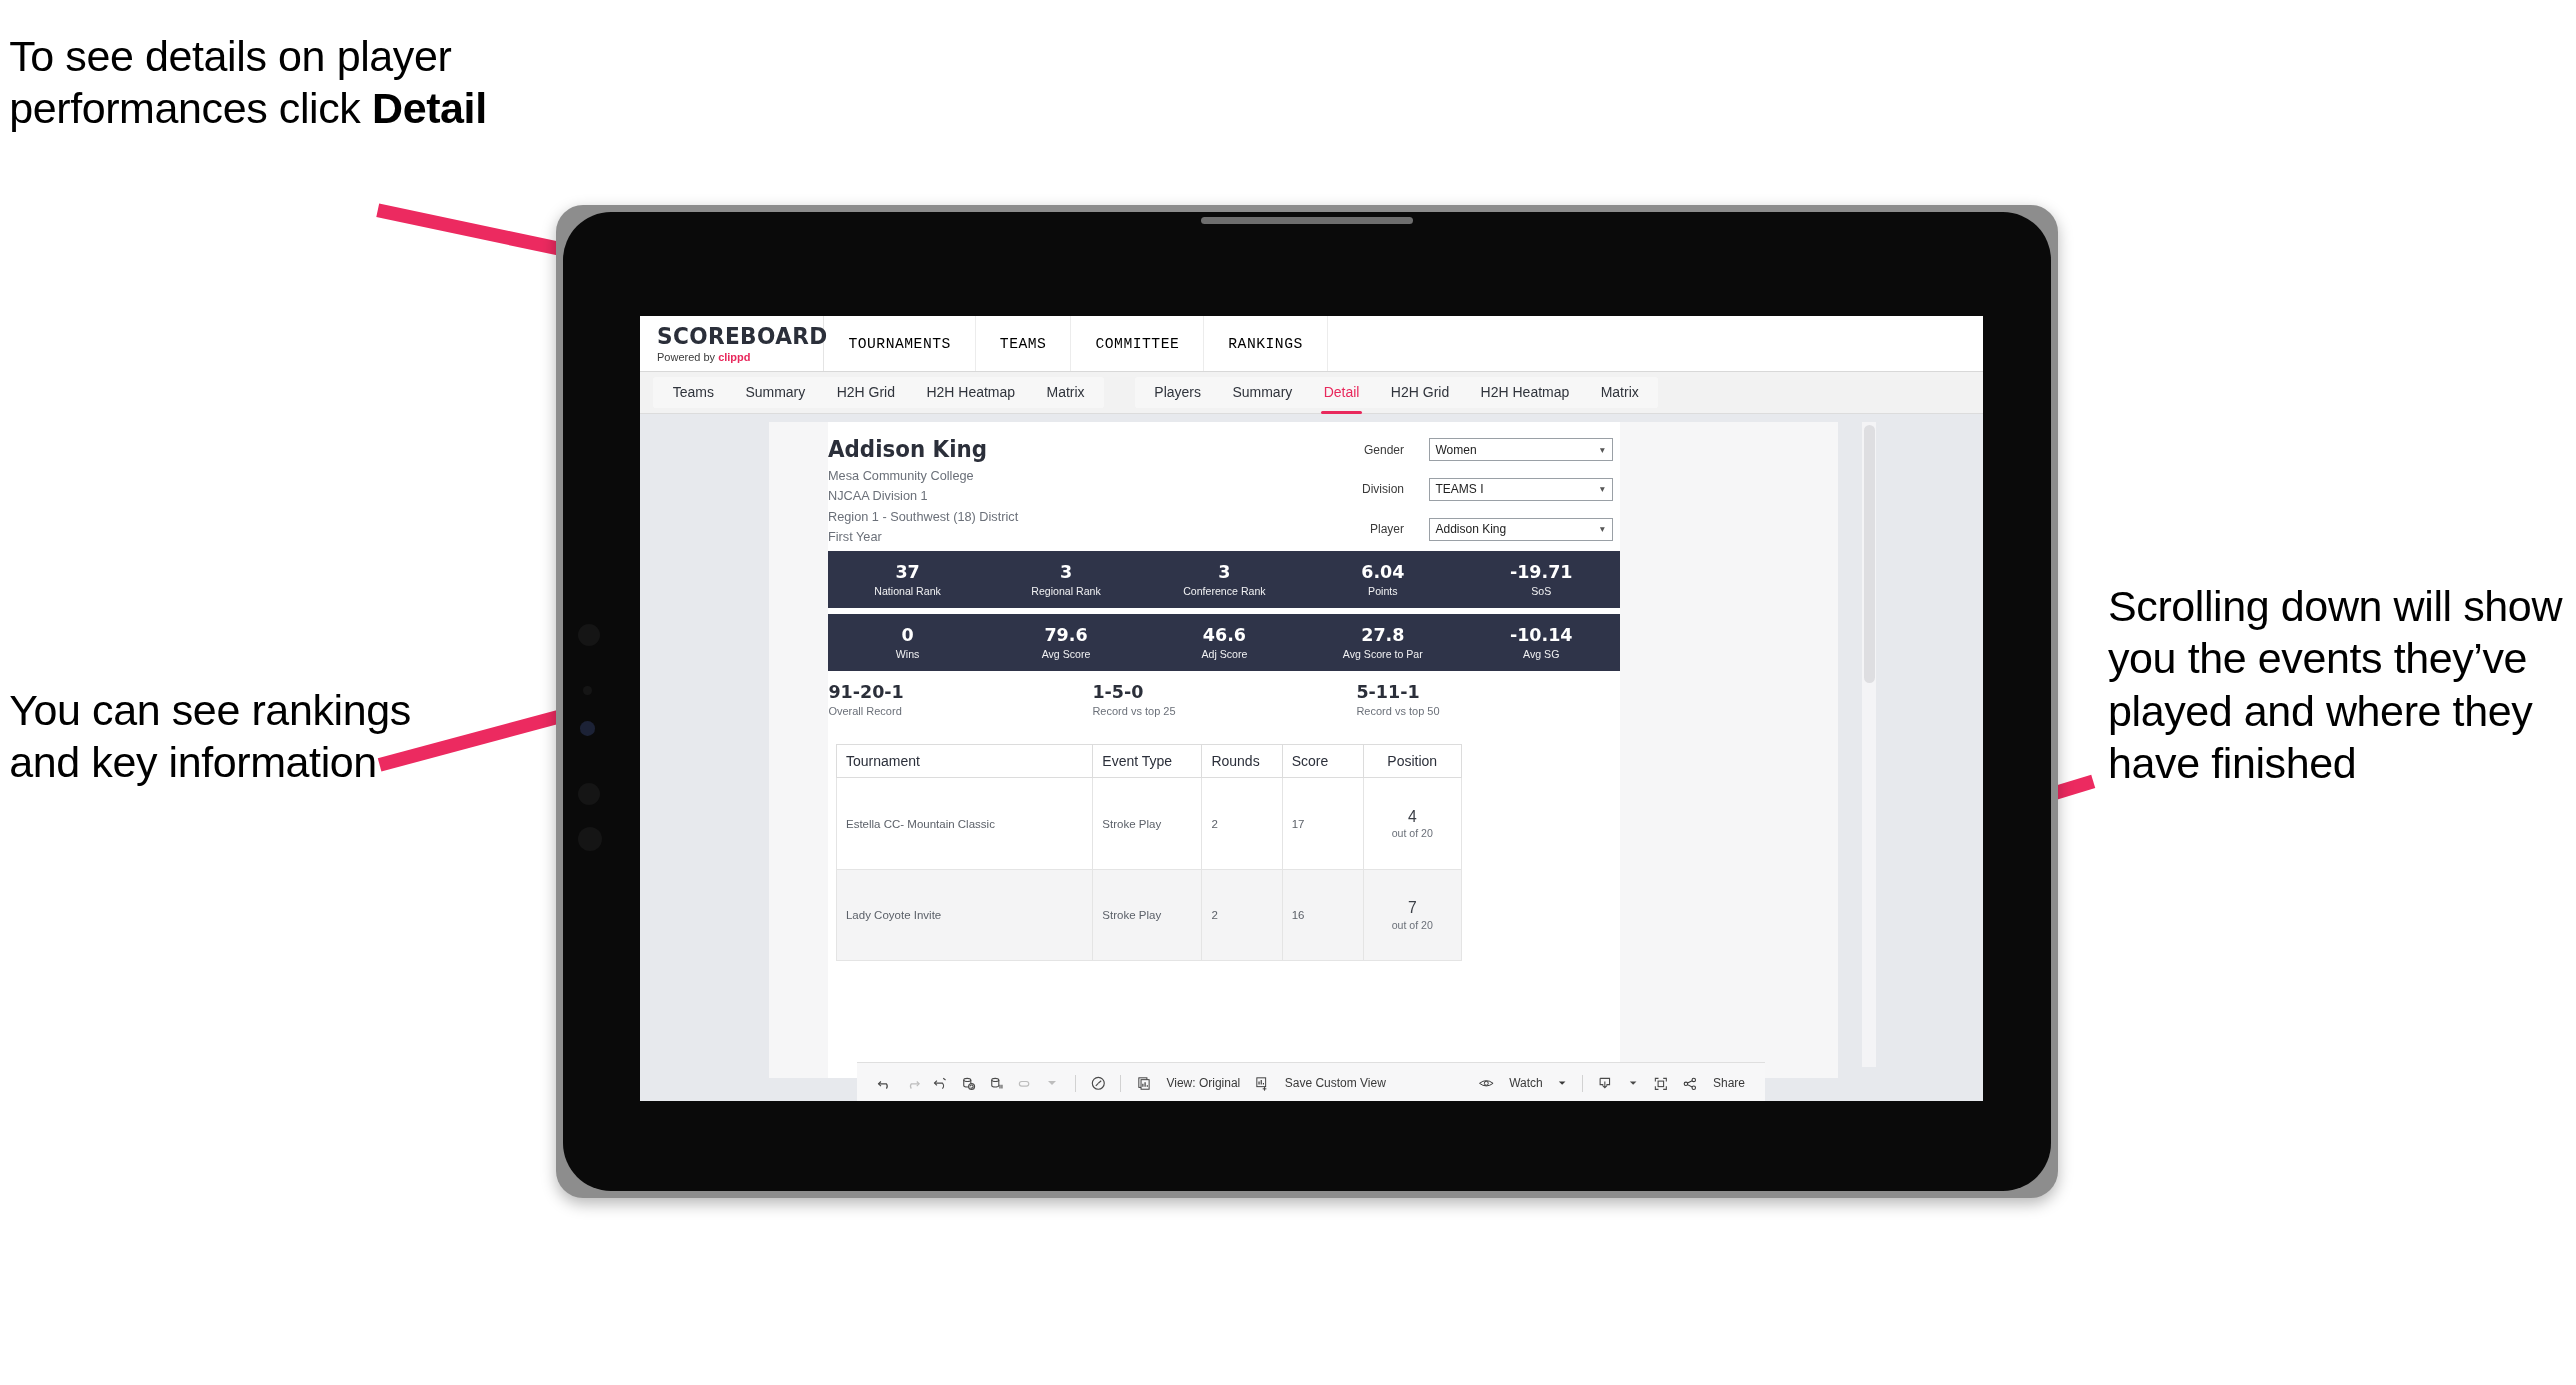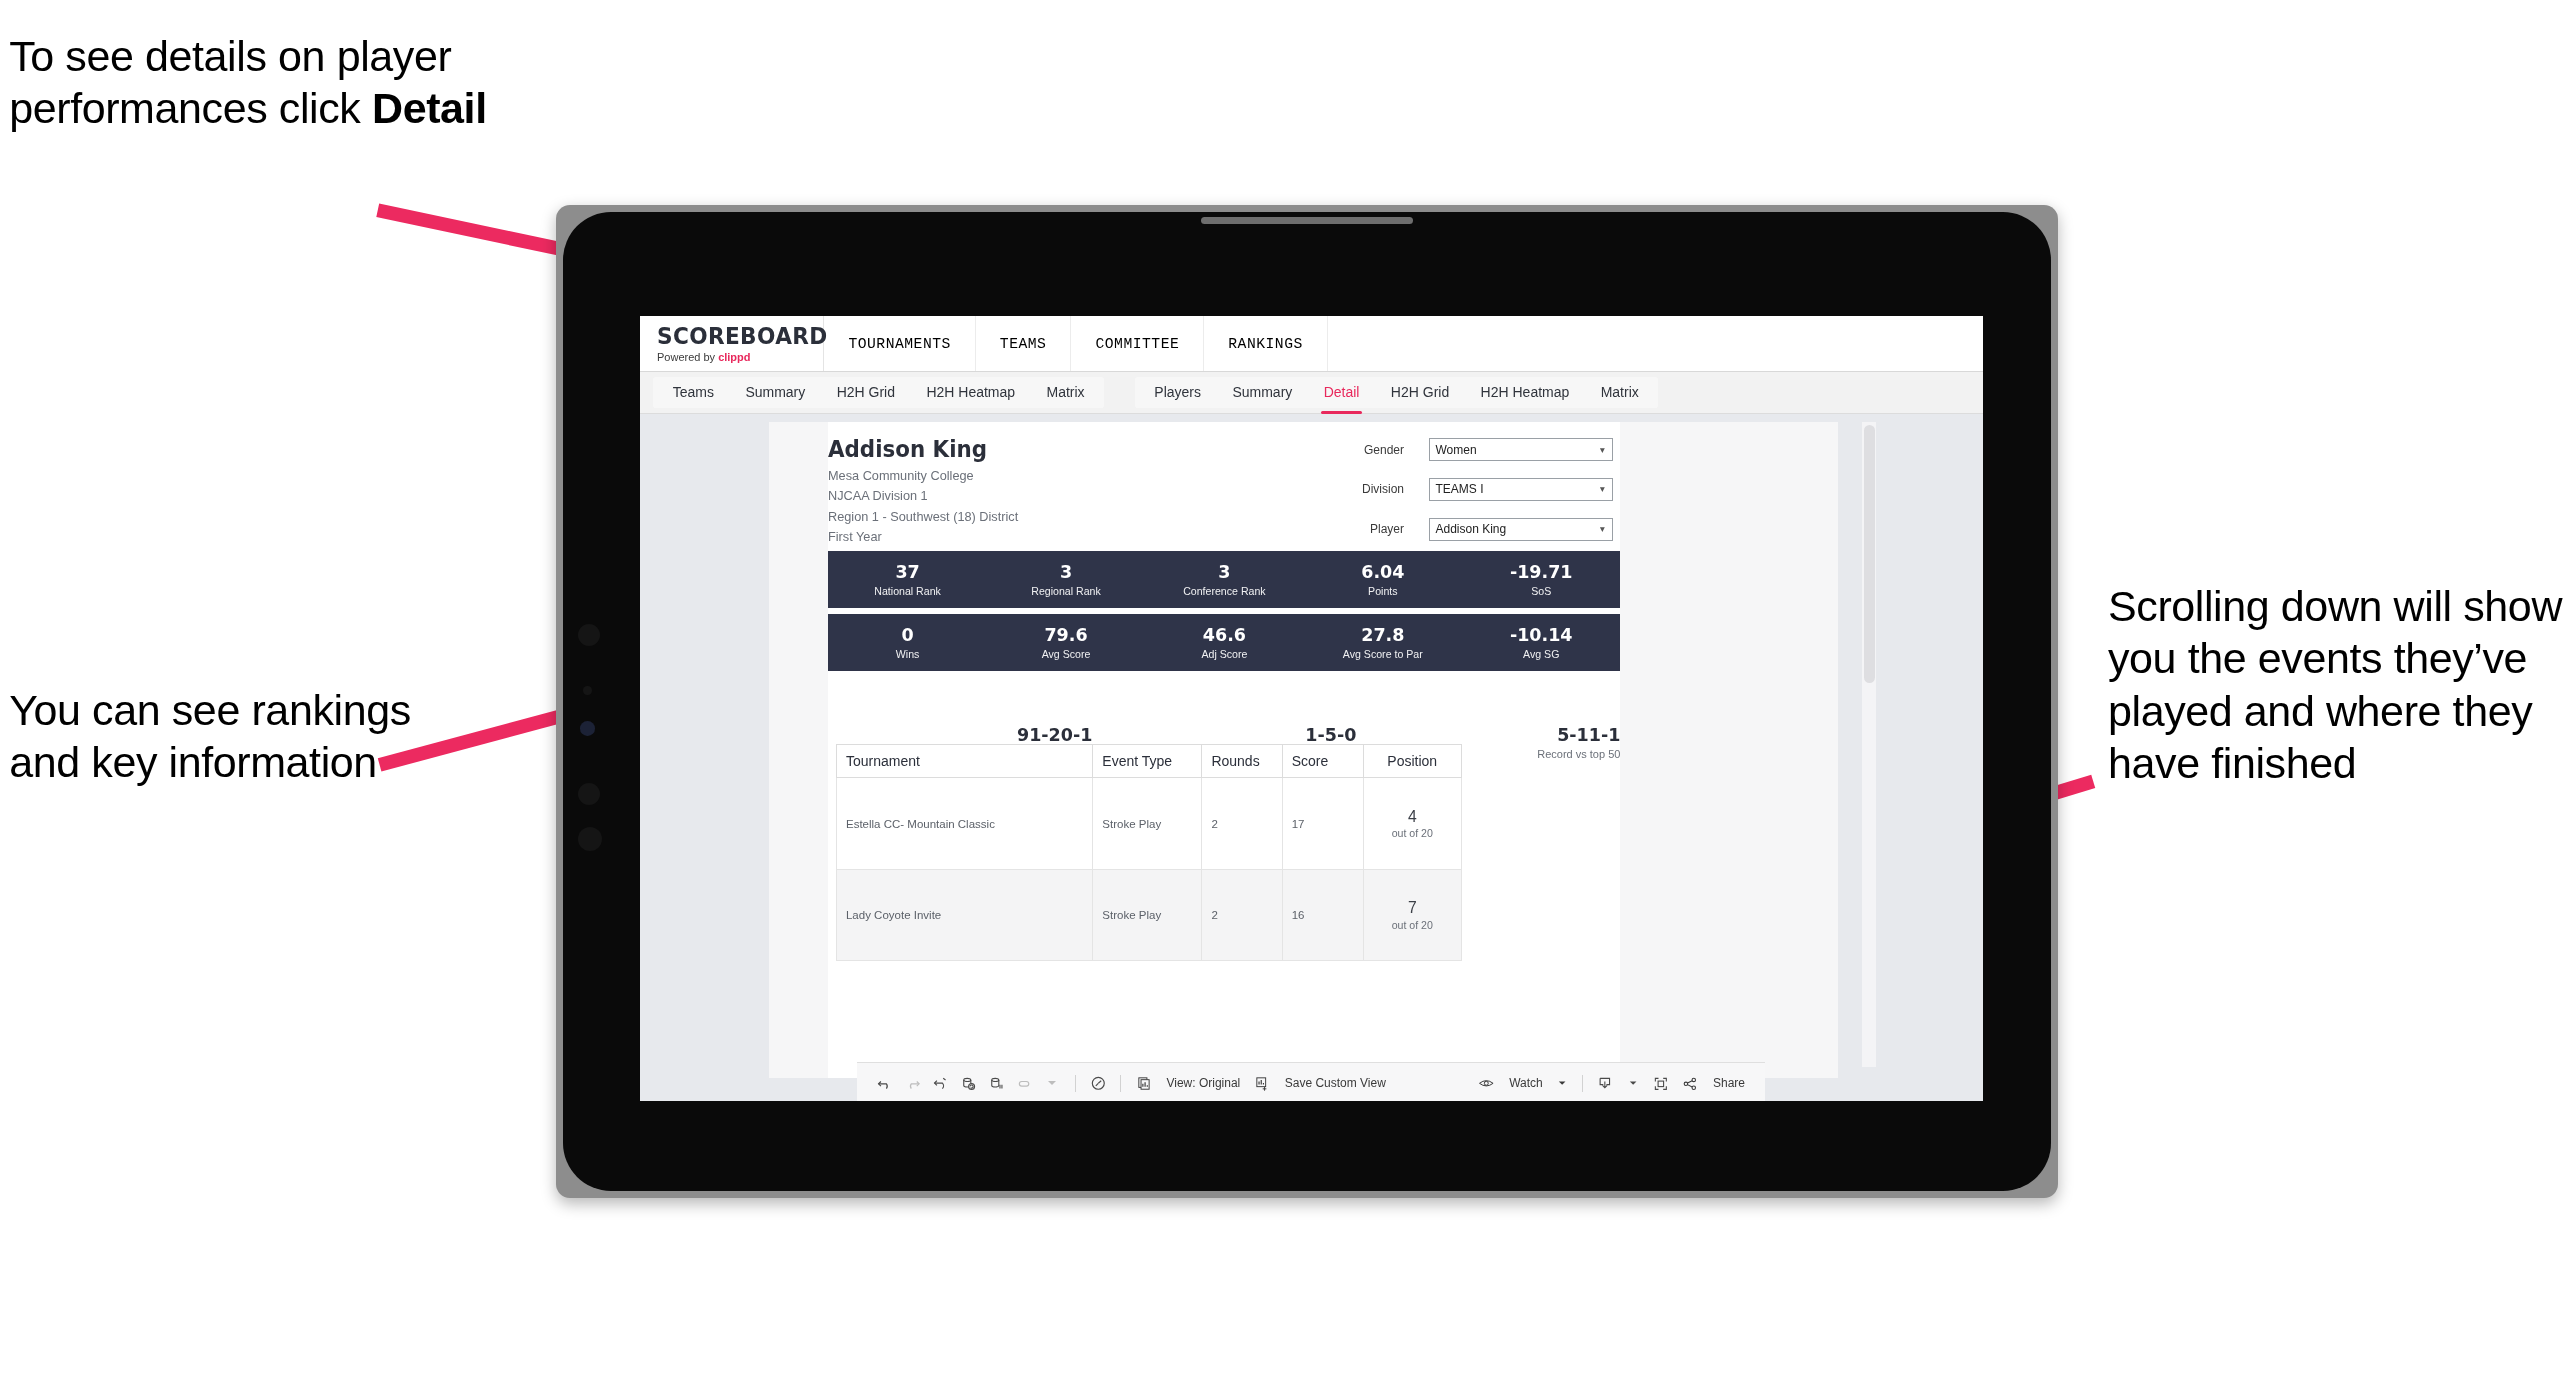--- a/index.html
+++ b/index.html
@@ -28,21 +28,21 @@
 
   
   .arrow-svg{position:absolute;left:0;top:0;width:2576px;height:1386px;pointer-events:none;}
 
   
   #tablet{
     position:absolute;
     left:556px;top:205px;
     width:1502px;height:993px;
     background:#8d8d8d;
-    border-radius:14px;
+    border-radius:27px;
     box-shadow:0 5.5px 14.7px rgba(0,0,0,.28);
   }
   #tablet-inner{
     position:absolute;
     left:7.4px;top:7.4px;right:7.4px;bottom:7.4px;
     background:#0a0a0a;
     border-radius:48px;
   }
   .cam-dot{position:absolute;border-radius:50%;background:#151515;}
   #cam-1{left:14.7px;top:412px;width:22px;height:22px;}
@@ -156,21 +156,21 @@
     background:#2f3449;display:flex;align-items:center;
   }
   #band-1{top:129px;}
   #band-2{top:192px;}
   .band-cell{flex:1;text-align:center;color:#fff;}
   .band-val{font-family:"DejaVu Sans",sans-serif;font-size:17.5px;font-weight:700;line-height:1.15;}
   .band-lbl{font-size:10.6px;margin-top:2.8px;opacity:.93;}
 
   
   #records{position:absolute;left:0px;top:260px;width:792px;display:flex;}
-  .rec-cell{flex:1;text-align:right;margin-top:43px;}
+  .rec-cell{flex:1;text-align:left;}
   .rec-val{font-family:"DejaVu Sans",sans-serif;font-size:17.5px;font-weight:700;color:#2b2f3a;}
   .rec-lbl{font-size:11px;color:#6b7079;margin-top:2.8px;}
 
   
   #tourney-table{position:absolute;left:7.4px;top:322px;width:626px;border-collapse:collapse;}
   #tourney-table th{
     font-size:14px;color:#2b2f3a;font-weight:400;text-align:left;
     padding:8.3px 9.2px;border:0.9px solid #dcdcdc;background:#fff;
   }
   #tourney-table th.ctr{text-align:center;}

